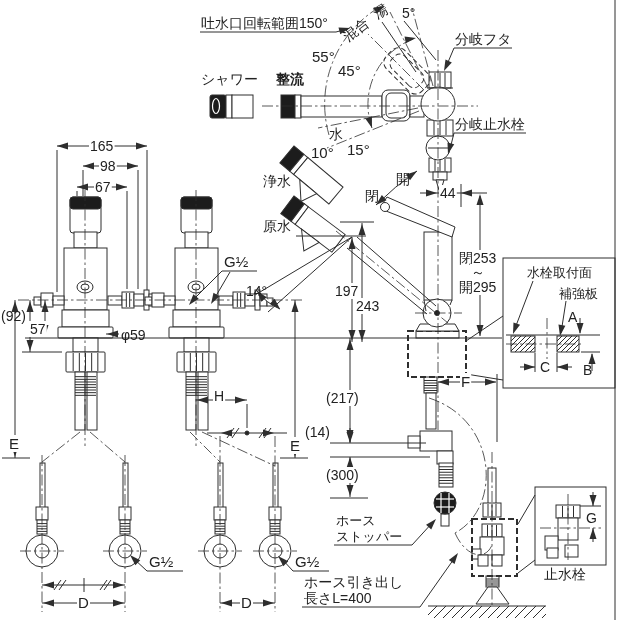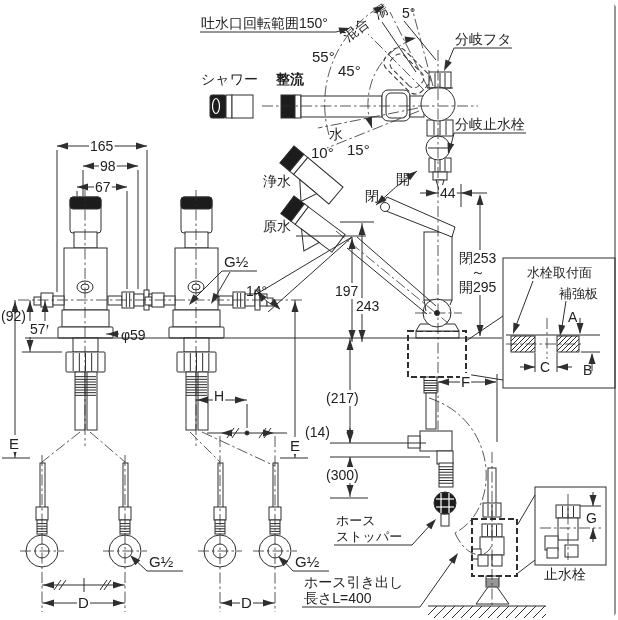--- a/index.html
+++ b/index.html
@@ -1,17 +1,17 @@
 <!DOCTYPE html>
 <html><head>
 <meta charset="utf-8">
 <style>
   html,body{margin:0;padding:0;background:#fff;}
   .stage{position:relative;width:618px;height:620px;background:#fff;overflow:hidden;
-         font-family:"Liberation Sans","DejaVu Sans",sans-serif;border-radius:14px;}
+         font-family:"Liberation Sans","DejaVu Sans",sans-serif;}
   svg{position:absolute;left:0;top:0;}
   text{fill:#222;}
 </style>
 </head>
 <body>
 
 <div class="stage">
   <svg id="cv" width="618" height="620" viewBox="0 0 618 620">
       <g>
         <rect x="70" y="197" width="31" height="36" rx="3" stroke="#2e2e2e" stroke-width="1" fill="#fff"></rect>

